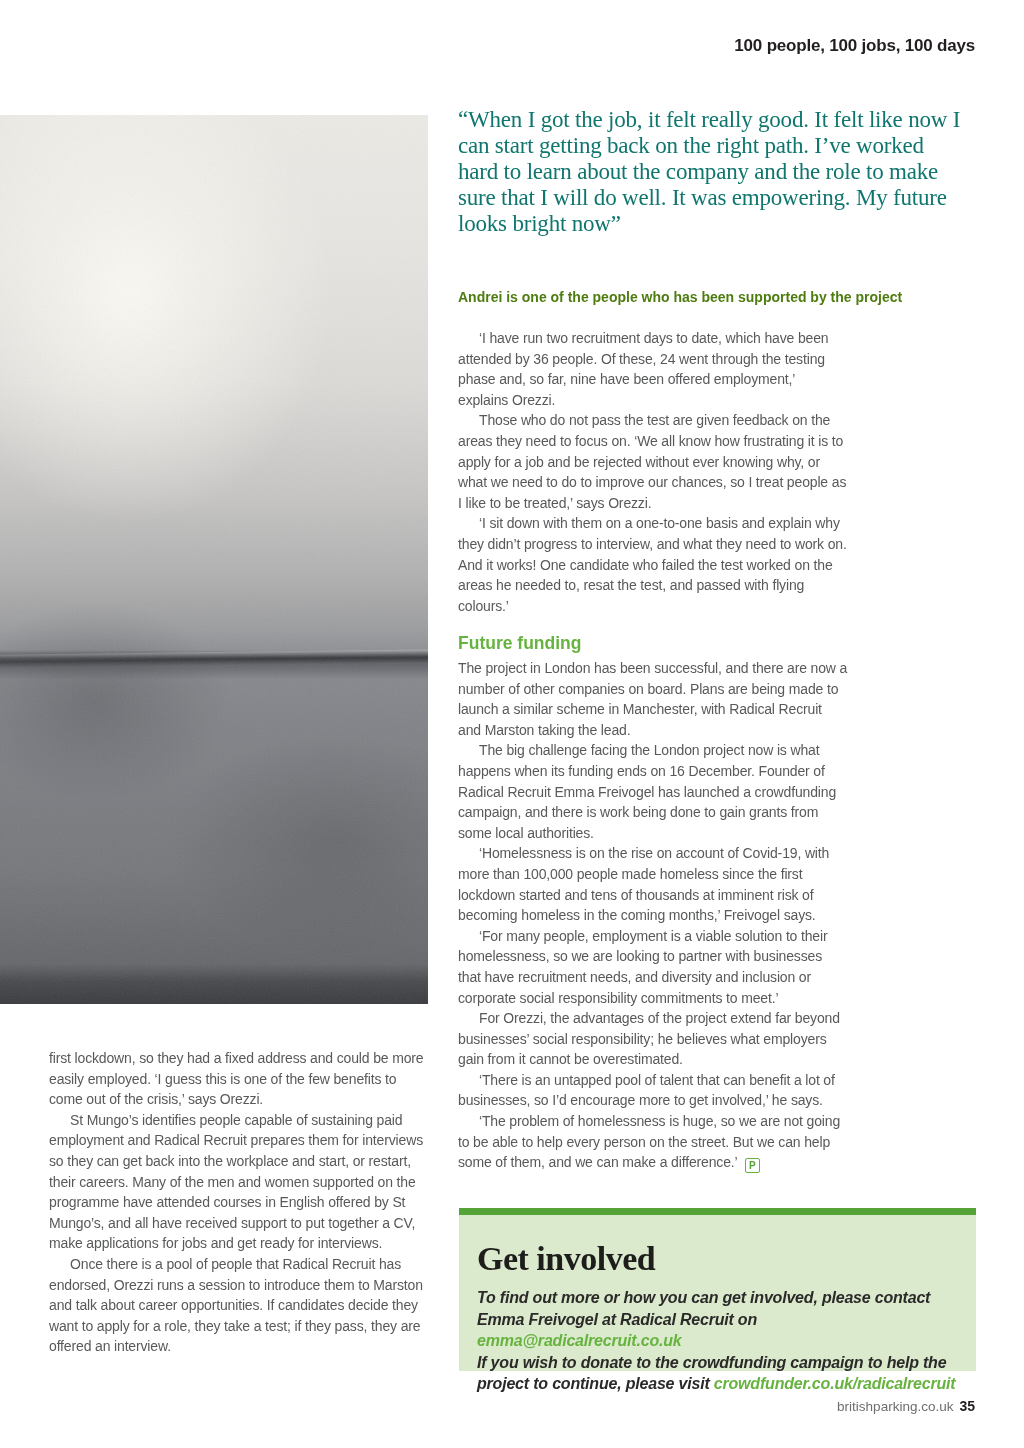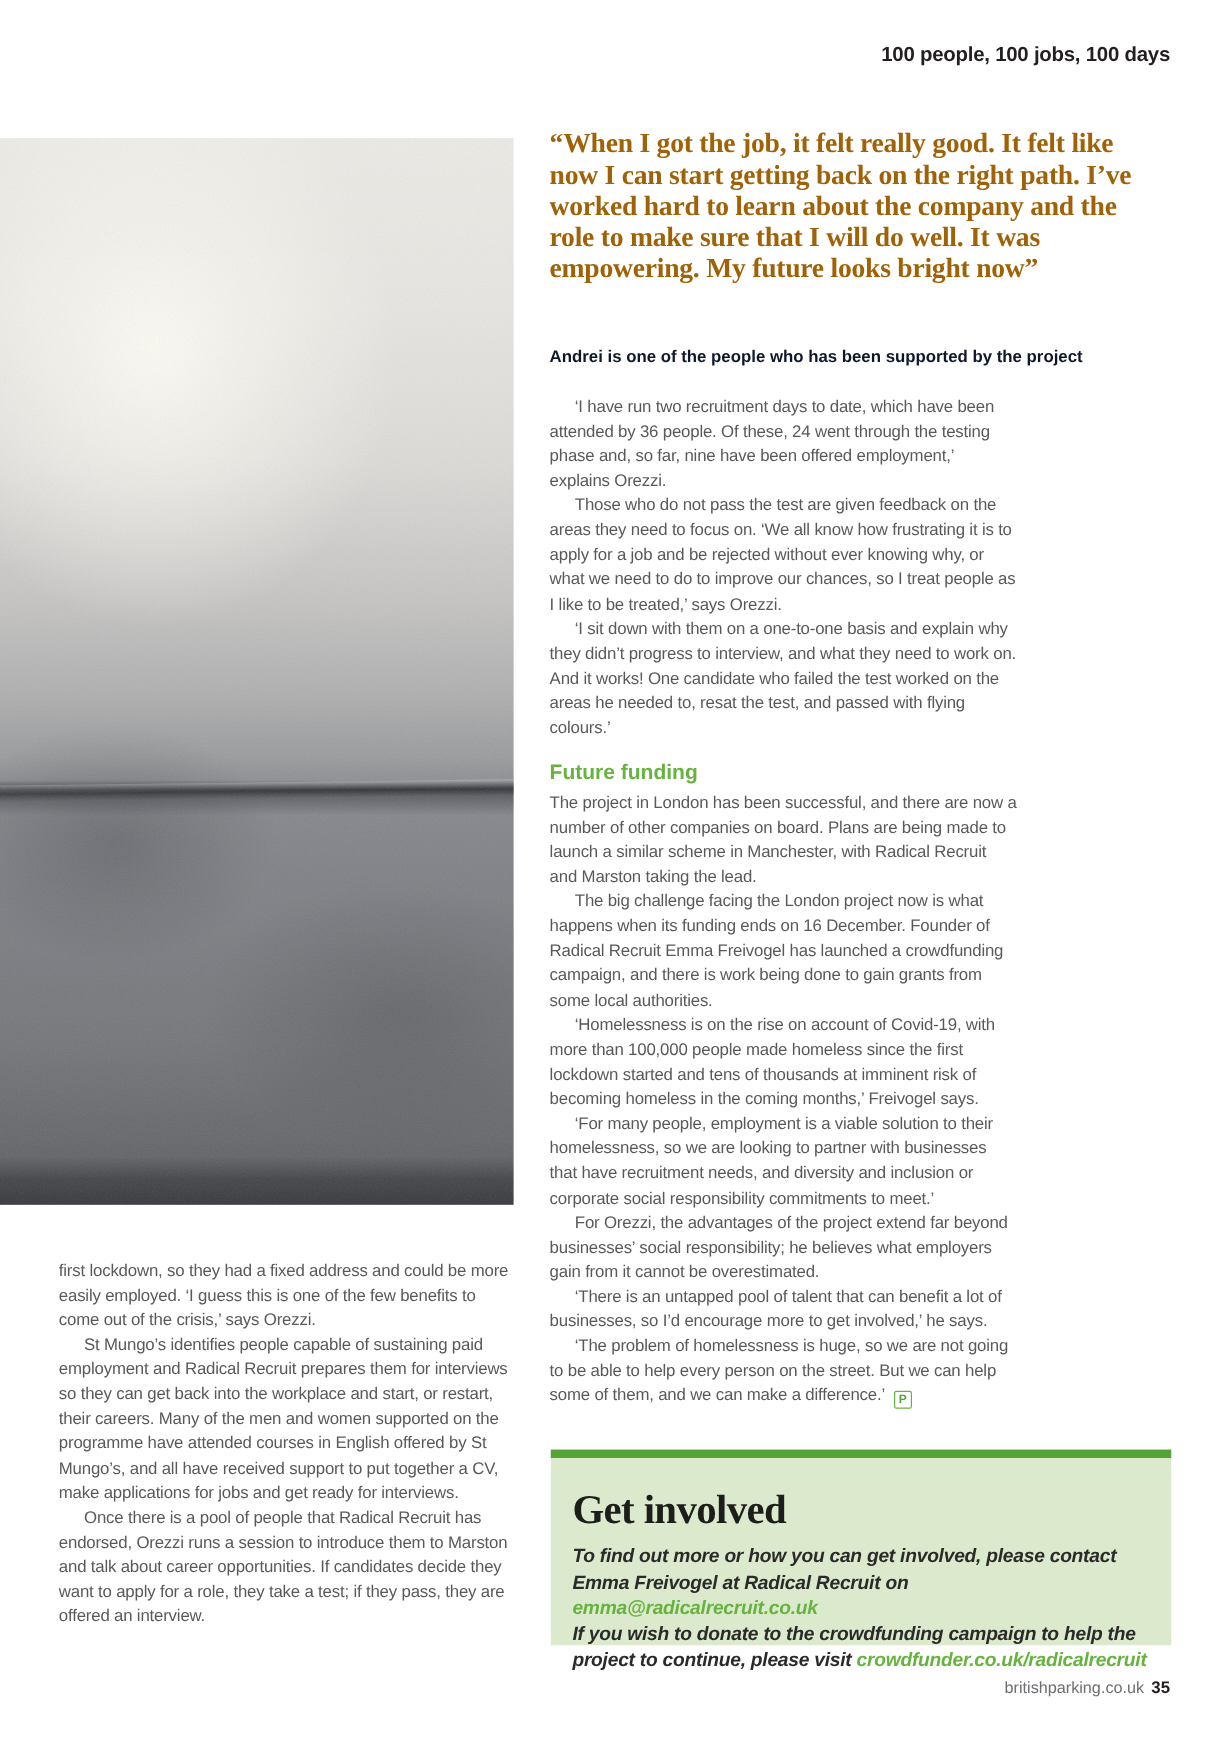--- a/index.html
+++ b/index.html
@@ -31,26 +31,26 @@
   }
   .photo svg{position:absolute;left:0;top:0;width:100%;height:100%;opacity:0.5;}
   .photo .seam{
     position:absolute;left:-6px;top:537px;width:444px;height:14px;
     background:linear-gradient(180deg, rgba(240,240,240,0.25) 0%, rgba(32,34,38,0.45) 52%, rgba(120,122,126,0.15) 100%);
     transform:rotate(-0.7deg);
   }
   
   .quote{
     position:absolute;left:458px;top:107px;width:505px;
-    font-family:"Liberation Serif", serif;font-weight:bold;
-    font-size:23px;line-height:26px;color:#a16207;letter-spacing:-0.2px;
+    font-family:"Liberation Serif", serif;font-weight:normal;
+    font-size:23px;line-height:26px;color:#0f766e;letter-spacing:-0.2px;
   }
   .standfirst{
     position:absolute;left:458px;top:289px;width:517px;
-    font-size:14px;font-weight:bold;color:#0f172a;
+    font-size:14px;font-weight:bold;color:#4d7c0f;
   }
   .col{position:absolute;}
   .col-right-top{left:458px;top:328px;width:390px;}
   .section-heading{
     position:absolute;left:458px;top:633px;
     font-size:17.5px;font-weight:bold;color:#67b33f;
   }
   .col-right-bottom{left:458px;top:658px;width:390px;}
   .col-left{left:49px;top:1048px;width:382px;}
   p.body{

